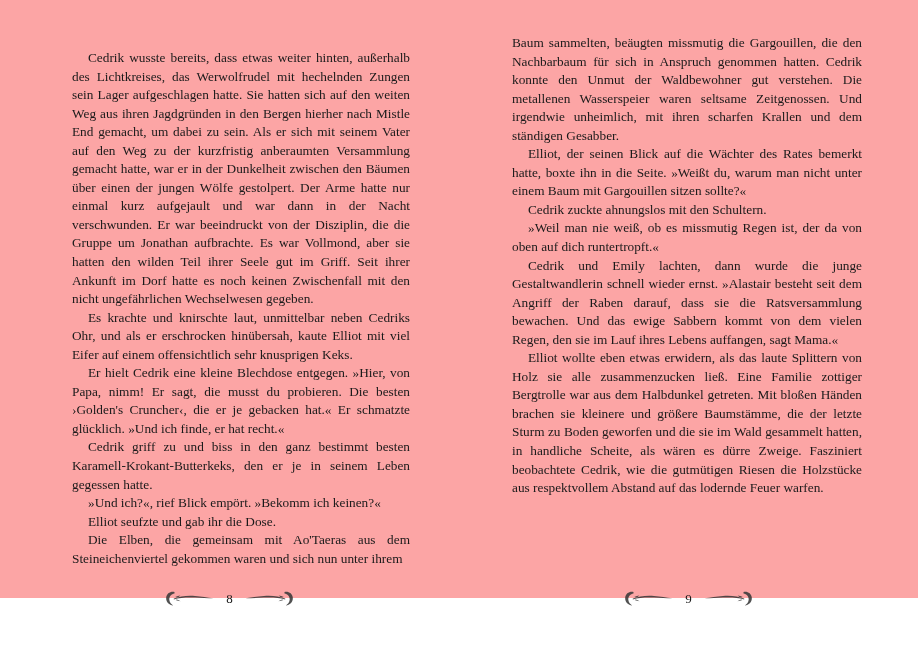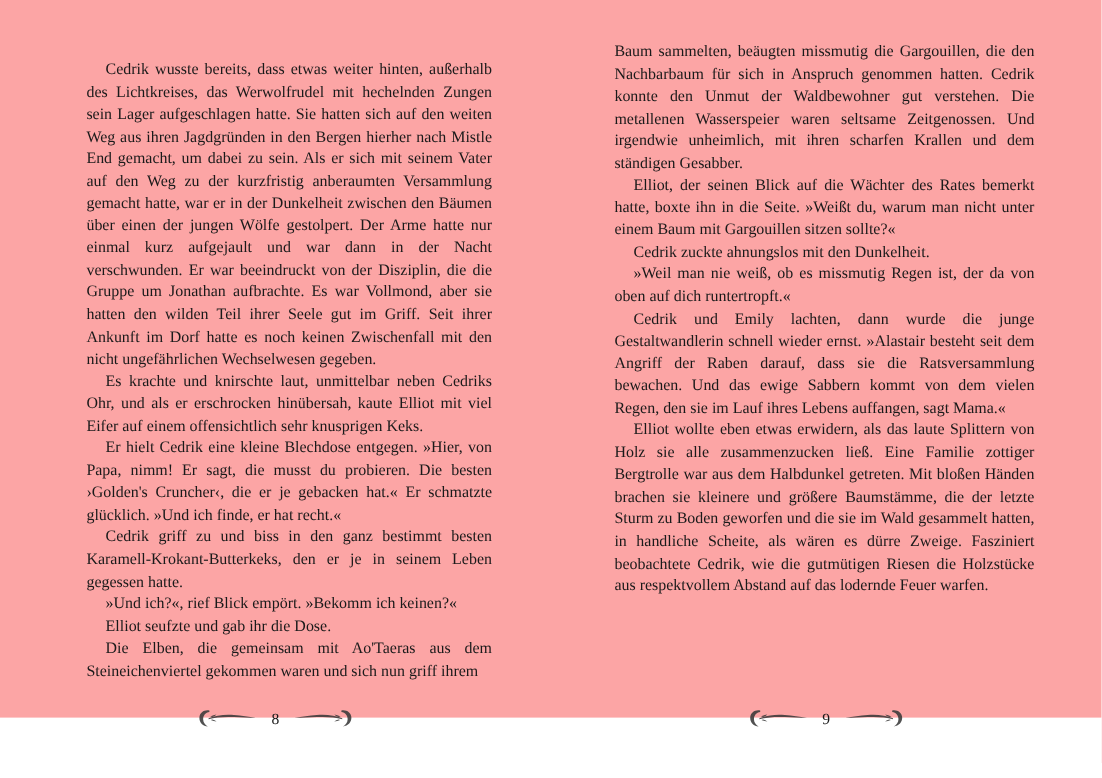--- a/index.html
+++ b/index.html
@@ -93,21 +93,21 @@
 <div class="spread">
 
   <div class="page page-left">
     <div class="textblock">
       <p>Cedrik wusste bereits, dass etwas weiter hinten, außerhalb des Lichtkreises, das Werwolfrudel mit hechelnden Zungen sein Lager aufgeschlagen hatte. Sie hatten sich auf den weiten Weg aus ihren Jagdgründen in den Bergen hierher nach Mistle End gemacht, um dabei zu sein. Als er sich mit seinem Vater auf den Weg zu der kurzfristig anberaumten Versammlung gemacht hatte, war er in der Dunkelheit zwischen den Bäumen über einen der jungen Wölfe gestolpert. Der Arme hatte nur einmal kurz aufgejault und war dann in der Nacht verschwunden. Er war beeindruckt von der Disziplin, die die Gruppe um Jonathan aufbrachte. Es war Vollmond, aber sie hatten den wilden Teil ihrer Seele gut im Griff. Seit ihrer Ankunft im Dorf hatte es noch keinen Zwischenfall mit den nicht ungefährlichen Wechselwesen gegeben.</p>
       <p>Es krachte und knirschte laut, unmittelbar neben Cedriks Ohr, und als er erschrocken hinübersah, kaute Elliot mit viel Eifer auf einem offensichtlich sehr knusprigen Keks.</p>
       <p>Er hielt Cedrik eine kleine Blechdose entgegen. »Hier, von Papa, nimm! Er sagt, die musst du probieren. Die besten ›Golden's Cruncher‹, die er je gebacken hat.« Er schmatzte glücklich. »Und ich finde, er hat recht.«</p>
       <p>Cedrik griff zu und biss in den ganz bestimmt besten Karamell-Krokant-Butterkeks, den er je in seinem Leben gegessen hatte.</p>
       <p>»Und ich?«, rief Blick empört. »Bekomm ich keinen?«</p>
       <p>Elliot seufzte und gab ihr die Dose.</p>
-      <p>Die Elben, die gemeinsam mit Ao'Taeras aus dem Steineichenviertel gekommen waren und sich nun griff ihrem</p>
+      <p>Die Elben, die gemeinsam mit Ao'Taeras aus dem Steineichenviertel gekommen waren und sich nun unter ihrem</p>
     </div>
 
     <div class="folio">
       <span class="orn left">
         <svg viewBox="0 0 56 22" width="56" height="22" xmlns="http://www.w3.org/2000/svg">
           <path d="M13.5 4.0 C9.2 3.2 5.6 5.6 5.2 9.6 C4.8 13.8 8.0 17.2 12.2 17.4 C10.0 16.2 8.4 14.2 8.3 11.6 C8.2 8.4 10.3 5.8 13.5 5.4 Z" fill="#3a3a3a"></path>
           <path d="M12.8 10.6 C18.5 8.2 26.5 7.2 34.0 7.9 C40.5 8.5 46.2 9.4 52.5 10.3 C46.0 10.3 40.2 9.9 34.0 9.6 C26.4 9.2 18.6 9.7 12.8 11.4 Z" fill="#3a3a3a"></path>
           <path d="M14.2 9.0 C15.9 8.1 17.7 7.6 19.4 7.4 C18.6 8.3 17.4 9.0 16.0 9.4 Z" fill="#3a3a3a"></path>
           <path d="M14.6 12.0 C16.1 12.7 17.8 13.1 19.5 13.2 C18.5 12.4 17.2 11.8 15.9 11.5 Z" fill="#3a3a3a"></path>
         </svg>
@@ -121,21 +121,21 @@
           <path d="M14.6 12.0 C16.1 12.7 17.8 13.1 19.5 13.2 C18.5 12.4 17.2 11.8 15.9 11.5 Z" fill="#3a3a3a"></path>
         </svg>
       </span>
     </div>
   </div>
 
   <div class="page page-right">
     <div class="textblock">
       <p class="noindent">Baum sammelten, beäugten missmutig die Gargouillen, die den Nachbarbaum für sich in Anspruch genommen hatten. Cedrik konnte den Unmut der Waldbewohner gut verstehen. Die metallenen Wasserspeier waren seltsame Zeitgenossen. Und irgendwie unheimlich, mit ihren scharfen Krallen und dem ständigen Gesabber.</p>
       <p>Elliot, der seinen Blick auf die Wächter des Rates bemerkt hatte, boxte ihn in die Seite. »Weißt du, warum man nicht unter einem Baum mit Gargouillen sitzen sollte?«</p>
-      <p>Cedrik zuckte ahnungslos mit den Dunkelheit.</p>
+      <p>Cedrik zuckte ahnungslos mit den Schultern.</p>
       <p>»Weil man nie weiß, ob es missmutig Regen ist, der da von oben auf dich runtertropft.«</p>
       <p>Cedrik und Emily lachten, dann wurde die junge Gestaltwandlerin schnell wieder ernst. »Alastair besteht seit dem Angriff der Raben darauf, dass sie die Ratsversammlung bewachen. Und das ewige Sabbern kommt von dem vielen Regen, den sie im Lauf ihres Lebens auffangen, sagt Mama.«</p>
       <p>Elliot wollte eben etwas erwidern, als das laute Splittern von Holz sie alle zusammenzucken ließ. Eine Familie zottiger Bergtrolle war aus dem Halbdunkel getreten. Mit bloßen Händen brachen sie kleinere und größere Baumstämme, die der letzte Sturm zu Boden geworfen und die sie im Wald gesammelt hatten, in handliche Scheite, als wären es dürre Zweige. Fasziniert beobachtete Cedrik, wie die gutmütigen Riesen die Holzstücke aus respektvollem Abstand auf das lodernde Feuer warfen.</p>
     </div>
 
     <div class="folio">
       <span class="orn left">
         <svg viewBox="0 0 56 22" width="56" height="22" xmlns="http://www.w3.org/2000/svg">
           <path d="M13.5 4.0 C9.2 3.2 5.6 5.6 5.2 9.6 C4.8 13.8 8.0 17.2 12.2 17.4 C10.0 16.2 8.4 14.2 8.3 11.6 C8.2 8.4 10.3 5.8 13.5 5.4 Z" fill="#3a3a3a"></path>
           <path d="M12.8 10.6 C18.5 8.2 26.5 7.2 34.0 7.9 C40.5 8.5 46.2 9.4 52.5 10.3 C46.0 10.3 40.2 9.9 34.0 9.6 C26.4 9.2 18.6 9.7 12.8 11.4 Z" fill="#3a3a3a"></path>

